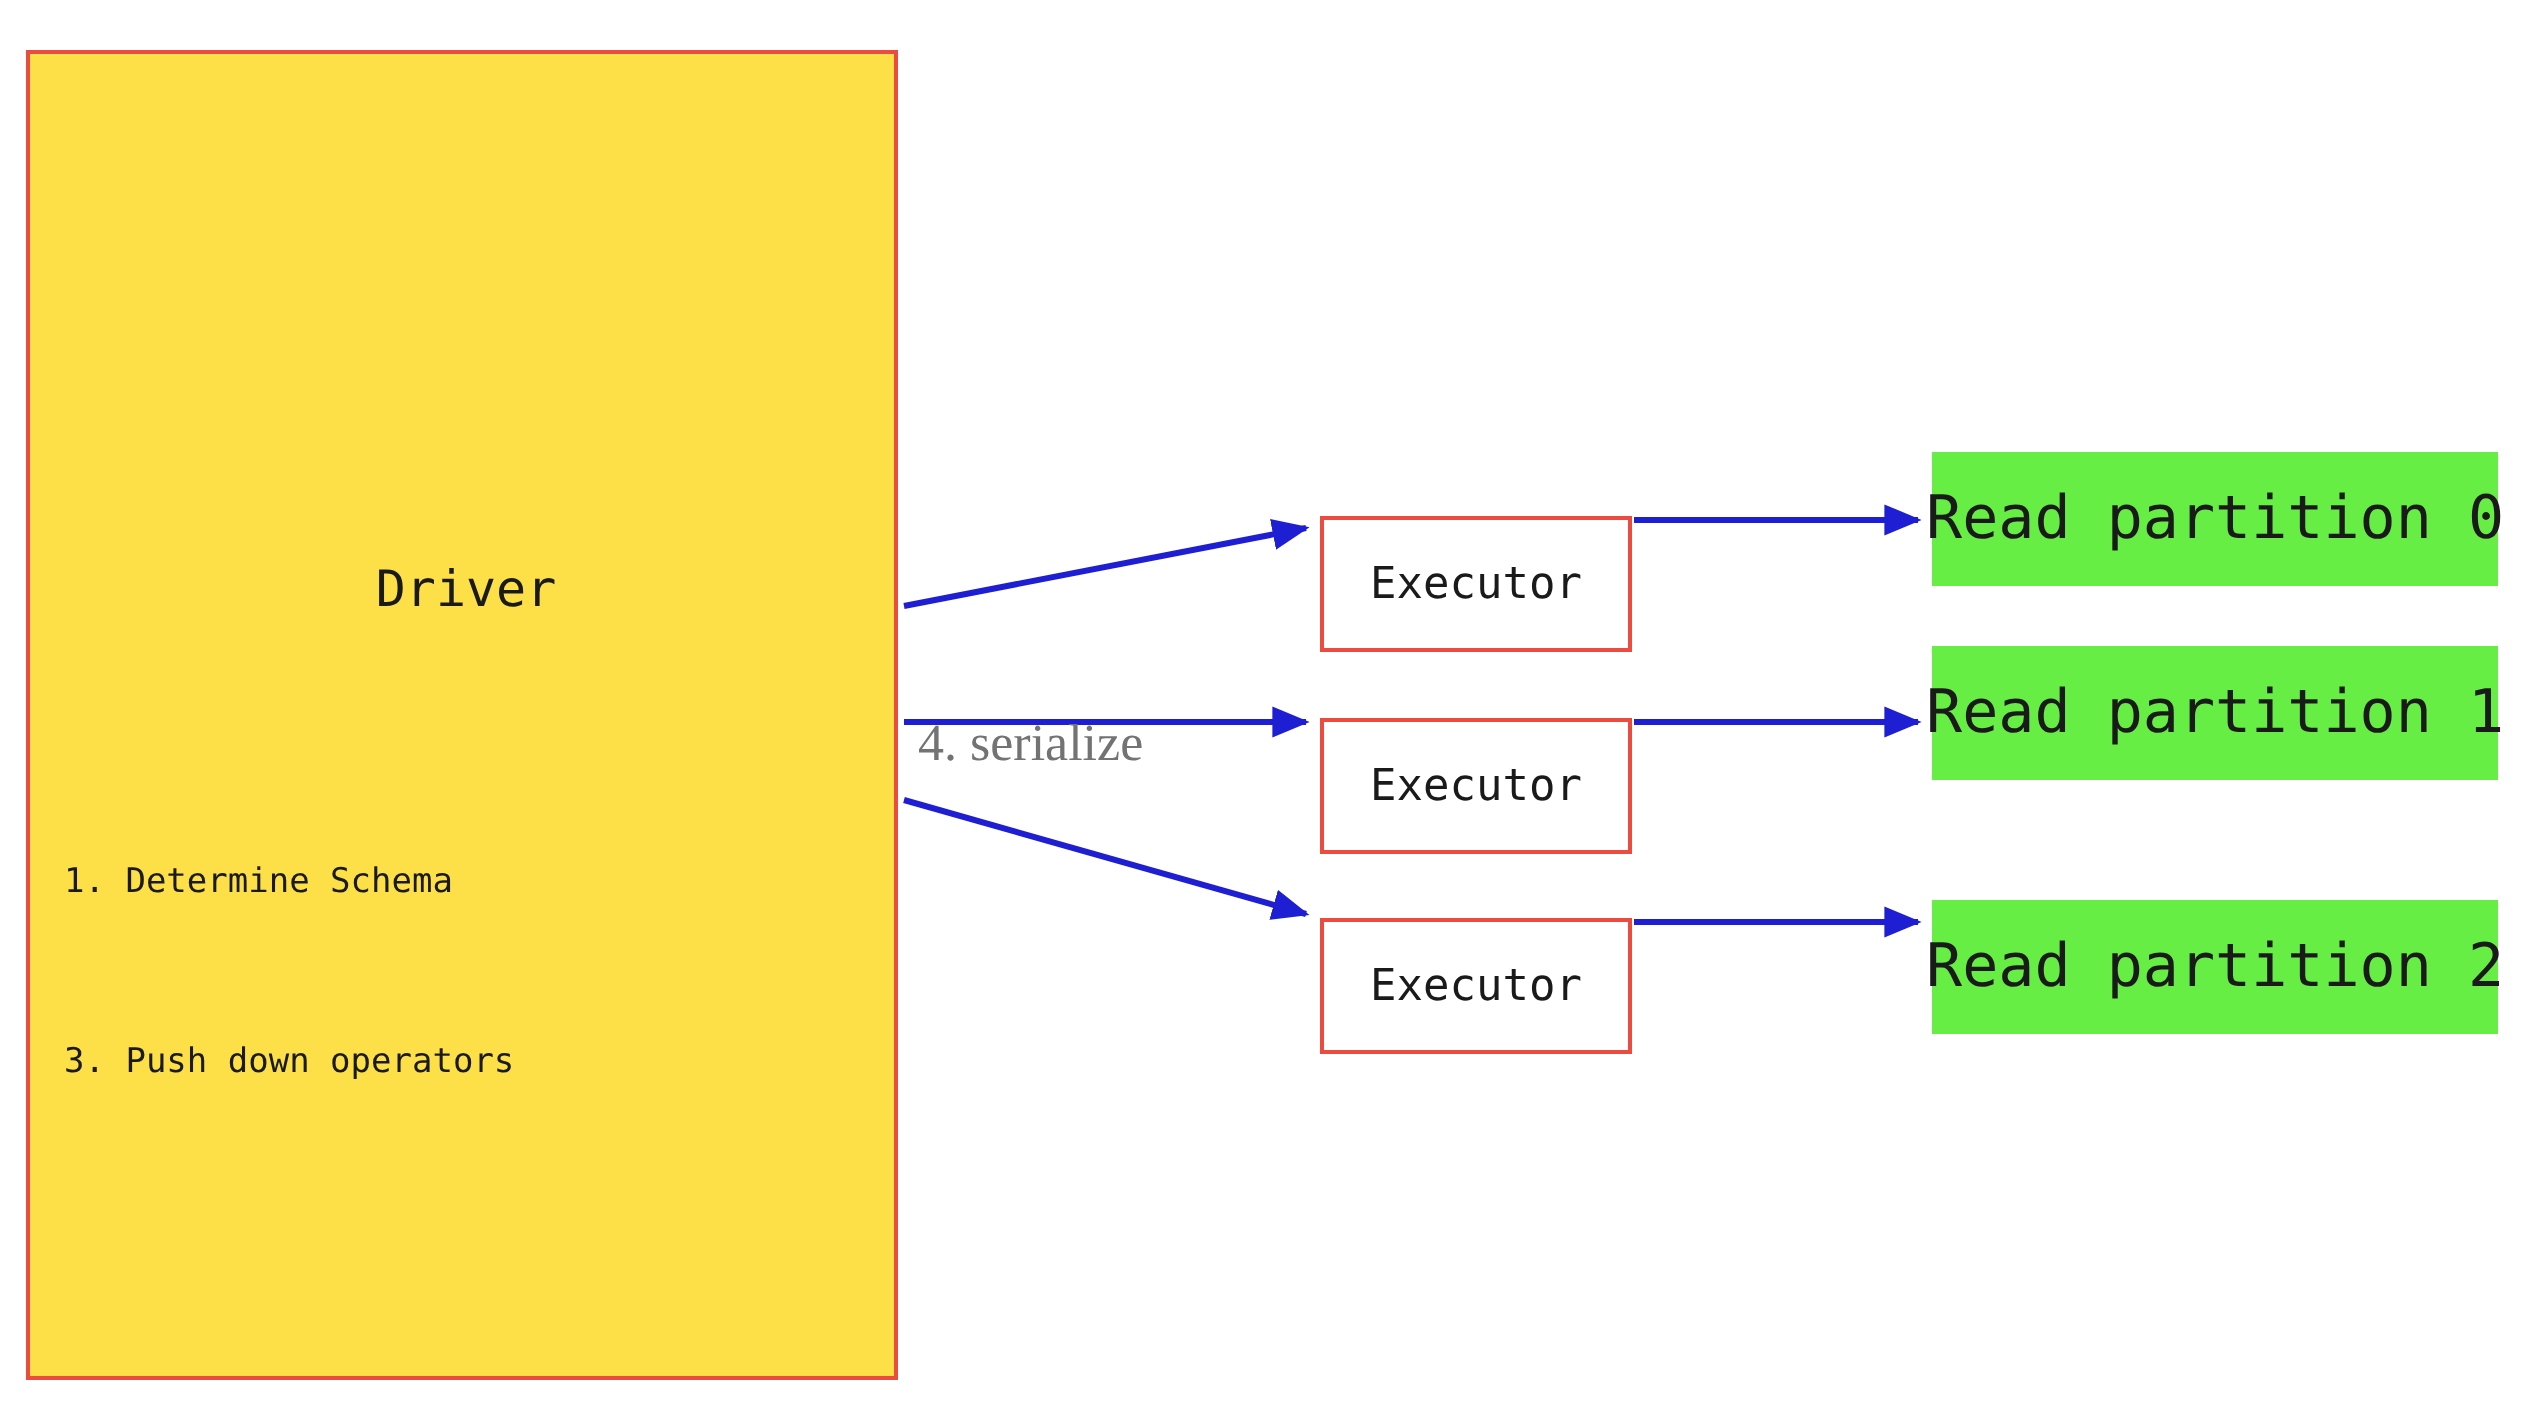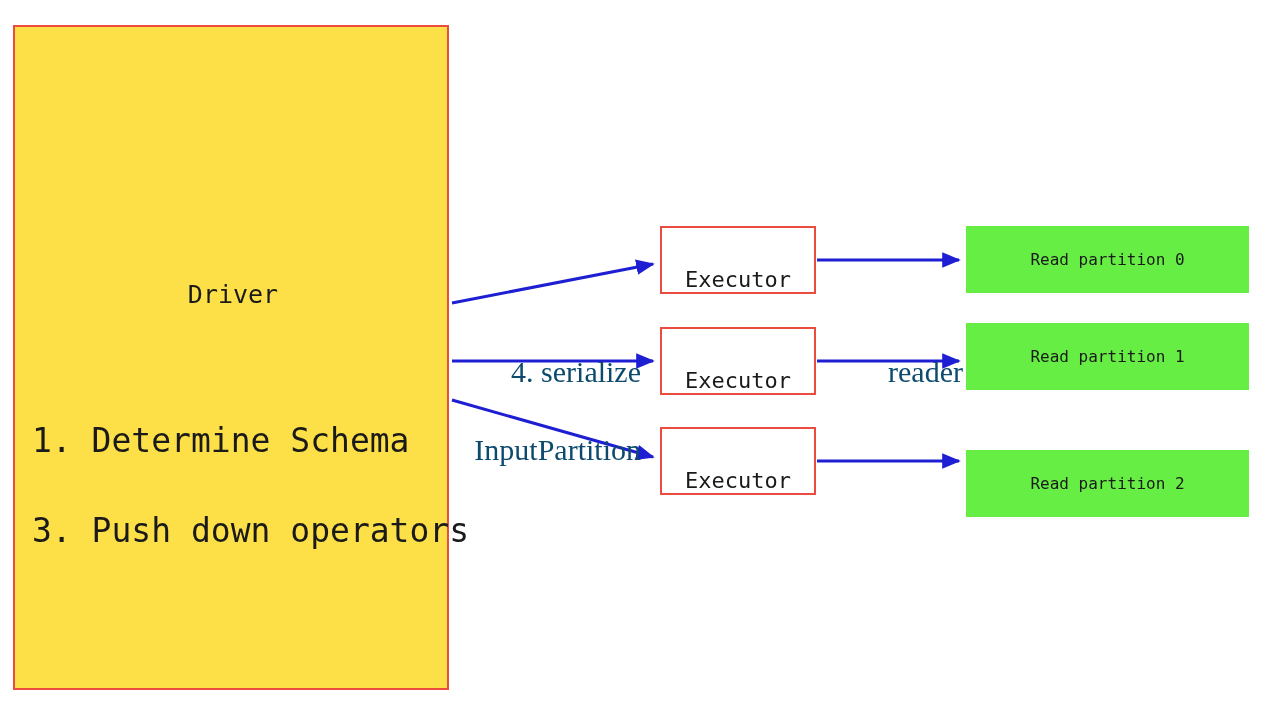--- a/index.html
+++ b/index.html
@@ -48,41 +48,42 @@
     font-size: 25px;
     color: #1a1a1a;
     letter-spacing: 0px;
     white-space: pre;
   }
   .driver-steps {
     position: absolute;
     left: 17px;
     top: 339px;
     font-family: "DejaVu Sans Mono", "Liberation Mono", monospace;
-    font-size: 33px;
+    font-size: 17px;
     line-height: 30px;
     color: #1a1a1a;
     white-space: pre;
   }
   .driver-steps .step-line {
     display: block;
     white-space: pre;
   }
 
   
   .executor-box {
     position: absolute;
     width: 156px;
     height: 68px;
     border: 2px solid #ec4b40;
     background: #ffffff;
     box-sizing: border-box;
     display: flex;
-    align-items: flex-end;
+    align-items: center;
     justify-content: center;
+    margin-top: 32px;
   }
   .executor-label {
     font-family: "DejaVu Sans Mono", "Liberation Mono", monospace;
     font-size: 22px;
     color: #1a1a1a;
     white-space: pre;
   }
   #executor-0 { left: 660px; top: 226px; }
   #executor-1 { left: 660px; top: 327px; }
   #executor-2 { left: 660px; top: 427px; }
@@ -94,36 +95,36 @@
     width: 283px;
     height: 67px;
     background: #66ee44;
     box-sizing: border-box;
     display: flex;
     align-items: center;
     justify-content: center;
   }
   .partition-label {
     font-family: "DejaVu Sans Mono", "Liberation Mono", monospace;
-    font-size: 16px;
+    font-size: 30px;
     color: #1a1a1a;
     white-space: pre;
   }
   #partition-0 { top: 226px; }
   #partition-1 { top: 323px; }
   #partition-2 { top: 427px; margin-top: 23px; }
 
   
   .edge-label {
     position: absolute;
     font-family: "Liberation Serif", serif;
-    font-size: 30px;
+    font-size: 26px;
     line-height: 26px;
-    color: #0c4a6e;
-    text-align: right;
+    color: #737373;
+    text-align: left;
     white-space: pre;
   }
   #label-serialize {
     left: 459px;
     top: 307px;
     width: 182px;
   }
   #label-create-reader {
     left: 823px;
     top: 307px;
@@ -179,20 +180,18 @@
   </div>
   <div class="partition-box" id="partition-1">
     <span class="partition-label">Read partition 1</span>
   </div>
   <div class="partition-box" id="partition-2">
     <span class="partition-label">Read partition 2</span>
   </div>
 
   <div class="edge-label" id="label-serialize">
     <span class="line">4. serialize</span>
-    <span class="line">InputPartition</span>
   </div>
 
   <div class="edge-label" id="label-create-reader">
-    <span class="line">reader</span>
   </div>
 
 </div>
 
 </body></html>

